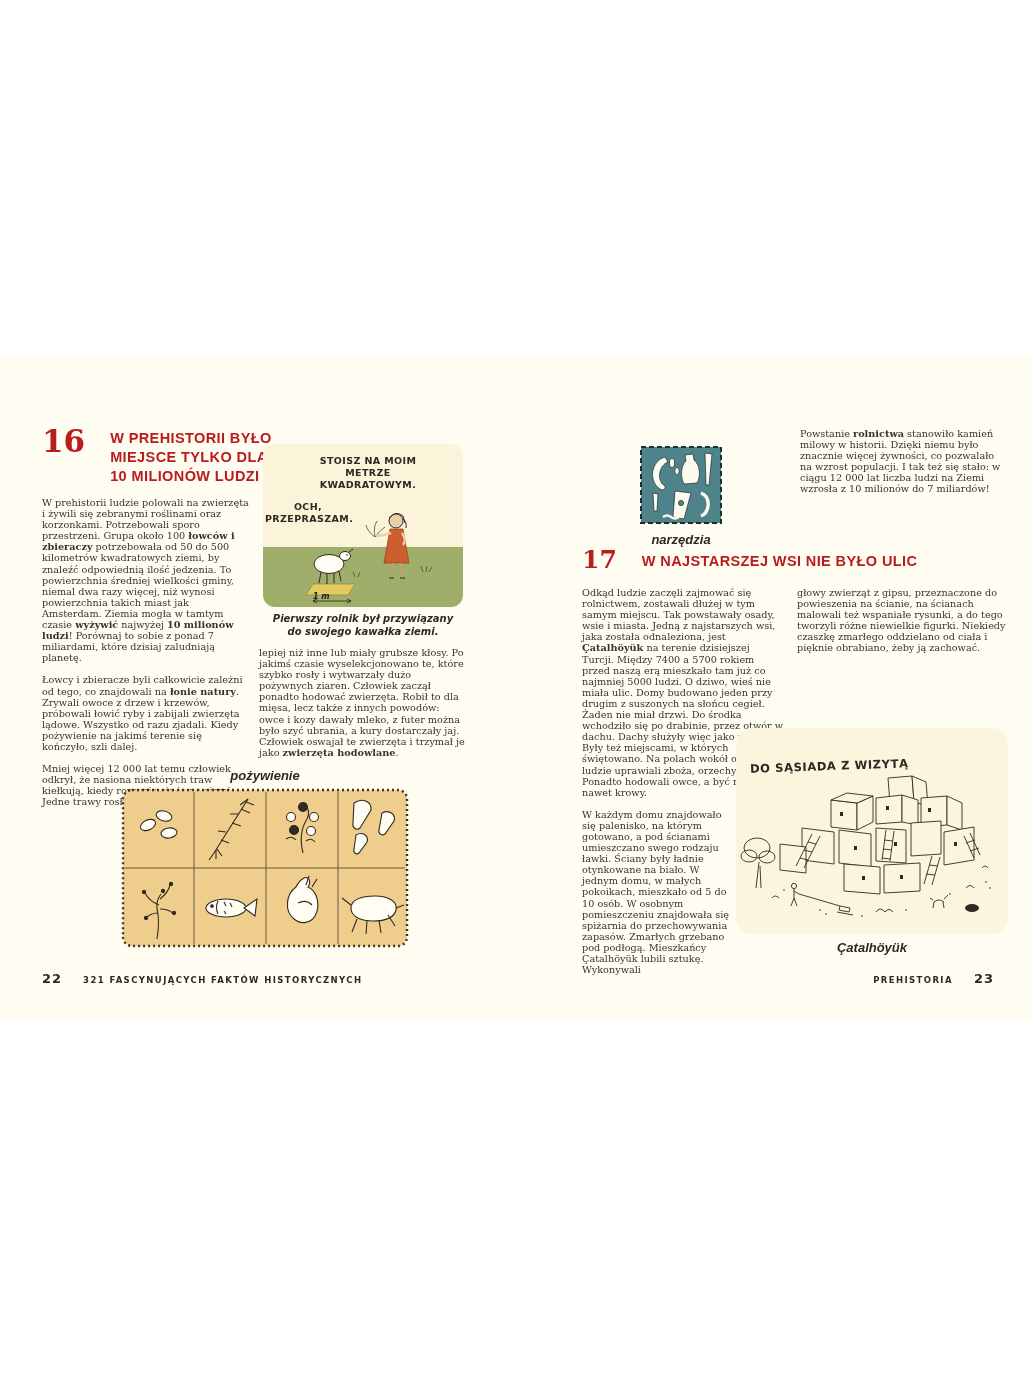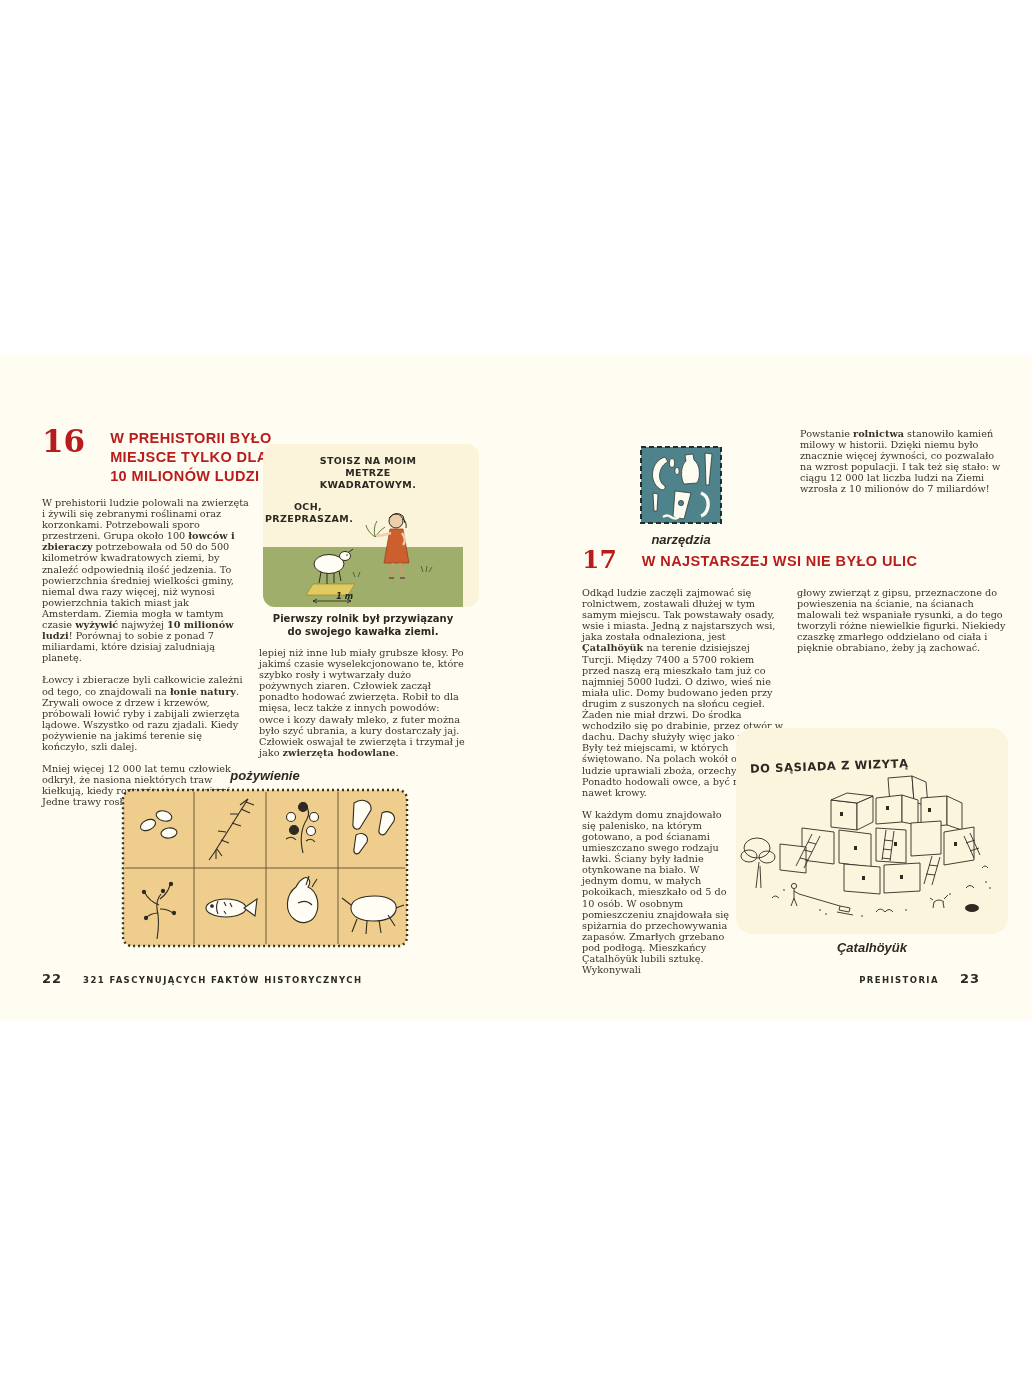--- a/index.html
+++ b/index.html
@@ -17,30 +17,30 @@
   
   .body-col{position:absolute;font-size:9.7px;line-height:11.1px;text-align:left;}
   .body-col p{margin:0 0 11px 0;}
   .body-col b{font-weight:700;}
 
   
   .hand-caps{font-family:"DejaVu Sans",sans-serif;font-weight:700;font-size:9.5px;line-height:12px;
              letter-spacing:.4px;color:#2c2822;}
   .hand-script{font-family:Liberation Sans, sans-serif;font-weight:700;font-style:italic;font-size:13px;
                color:#2c2822;}
-  .caption-script{font-family:"DejaVu Sans",sans-serif;font-weight:700;font-size:10px;
+  .caption-script{font-family:"DejaVu Sans",sans-serif;font-weight:700;font-style:italic;font-size:10px;
                   line-height:13px;color:#2c2822;text-align:center;}
 
   
   .cartoon{position:absolute;left:263px;top:444px;width:200px;height:163px;border-radius:12px;
-           background:#fbf4da;overflow:hidden;padding-left:16px;}
+           background:#fbf4da;overflow:hidden;}
   .cartoon svg{position:absolute;left:0;top:0;}
   .speech-top{position:absolute;left:35px;top:11px;width:140px;text-align:center;}
   .speech-reply{position:absolute;left:2px;top:57px;width:86px;text-align:center;}
-  .scale-label{position:absolute;left:50px;top:148px;width:40px;text-align:right;
+  .scale-label{position:absolute;left:50px;top:148px;width:40px;text-align:left;
                font-family:"DejaVu Sans",sans-serif;font-weight:700;font-style:italic;font-size:8px;color:#23211b;}
 
   
   .food-label{position:absolute;left:120px;top:768px;width:290px;text-align:center;}
   .food-box{position:absolute;left:120px;top:787px;width:290px;height:162px;}
 
   
   .tools-box{position:absolute;left:639px;top:445px;width:84px;height:80px;}
   .tools-label{position:absolute;left:609px;top:532px;width:144px;text-align:center;}
 
@@ -49,21 +49,21 @@
            background:#fcf5dd;overflow:hidden;}
   .village-title{position:absolute;left:14px;top:32px;width:160px;transform:rotate(-2deg);
                  font-size:11.5px;letter-spacing:.6px;}
   .village-caption{position:absolute;left:736px;top:940px;width:272px;text-align:center;}
 
   
   .footer{position:absolute;top:971px;display:flex;align-items:baseline;gap:21px;color:#2c2a24;}
   .footer .pnum{font-family:"DejaVu Sans",sans-serif;font-weight:700;font-size:13px;letter-spacing:1px;}
   .footer .ptitle{font-family:"DejaVu Sans",sans-serif;font-weight:700;font-size:8.5px;letter-spacing:1.4px;text-align:center;}
   #footer-left{left:42px;}
-  #footer-right{right:52px;}
+  #footer-right{right:38px;}
 
   svg *{vector-effect:non-scaling-stroke;}
 </style>
 </head>
 <body>
 
 <div id="page">
   <div class="spread-bg"></div>
 
   <div class="sec-head" style="left:42px;top:426px;">

